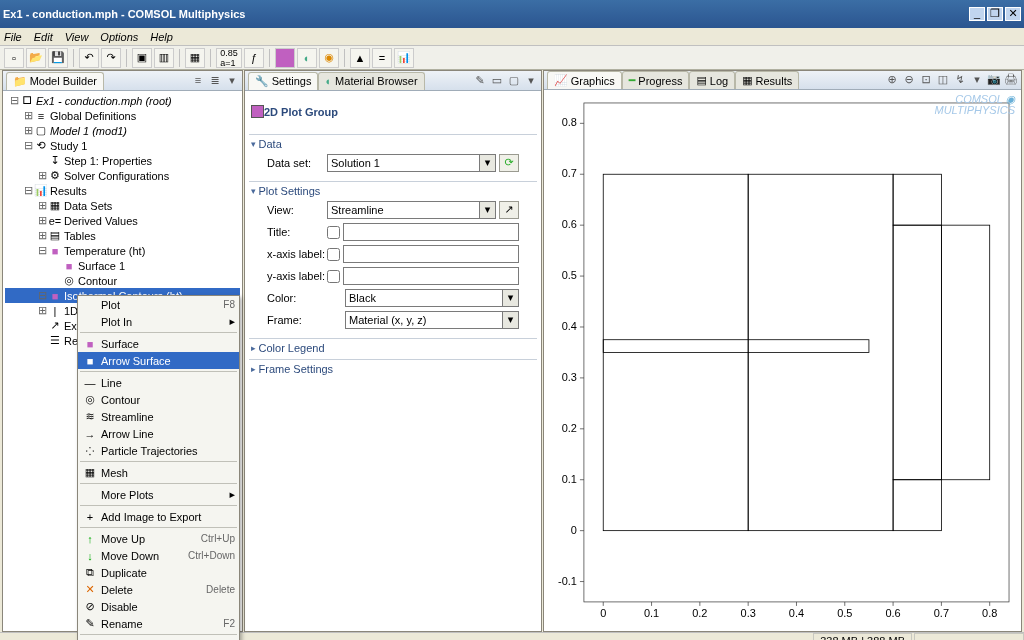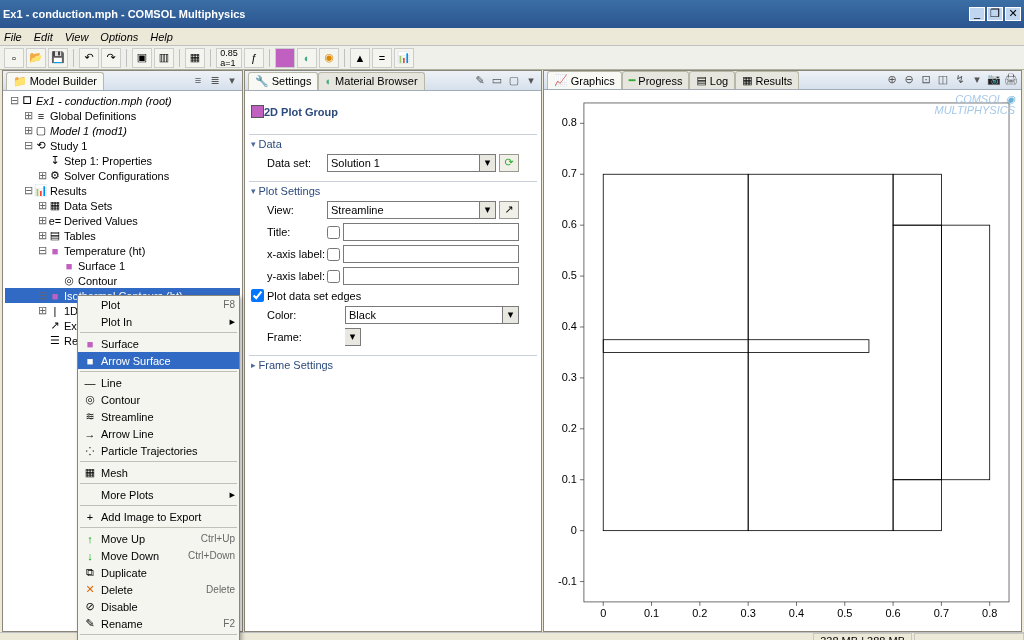--- a/index.html
+++ b/index.html
@@ -347,39 +347,41 @@
       <div class="form-row">
         <label>x-axis label:</label>
         <input type="checkbox" style="">
         <div class="inp" style="margin-left:3px"></div>
       </div>
       <div class="form-row">
         <label>y-axis label:</label>
         <input type="checkbox" style="">
         <div class="inp" style="margin-left:3px"></div>
       </div>
-      <div class="cbrow">
-        <input type="checkbox" checked="" style="">
-        <span>Plot data set edges</span>
-      </div>
       <div class="form-row">
         <label style="width:50px">Color:</label>
         <span style="width:28px"></span>
         <div class="inp">
             <span>Black</span>
           </div>
         <div class="dropbtn">▾</div>
       </div>
       <div class="form-row">
         <label style="width:50px">Frame:</label>
         <span style="width:28px"></span>
+        <div class="inp">
+            <span>Material  (x, y, z)</span>
+          </div>
         <div class="dropbtn">▾</div>
       </div>
     </div>
 
+    <div class="sub">
+        <div class="sub-h col">Color Legend</div>
+      </div>
     <div class="sub">
         <div class="sub-h col">Frame Settings</div>
       </div>
   </div>
 
   <div class="panel right">
     <div class="panel-head">
       <div class="tab">
           <span style="color:#c33">📈</span>
           <span>Graphics</span>

